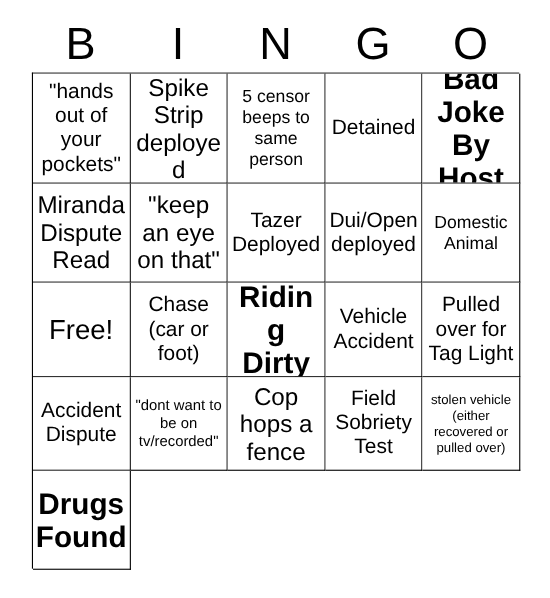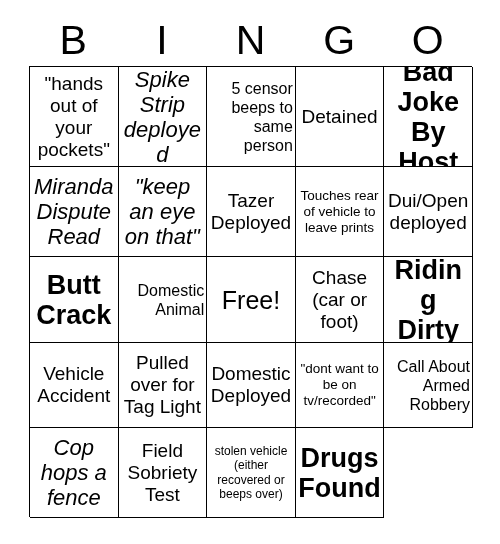--- a/index.html
+++ b/index.html
@@ -78,23 +78,23 @@
     text-align: center;
     color: #000000;
     font-family: "Liberation Sans", sans-serif;
     font-weight: 400;
     word-wrap: break-word;
   }
 
   
   .fs-xxl .cell-text { font-size: 25px; line-height: 34px; }
   .fs-xl  .cell-text { font-size: 27px; line-height: 30px; font-weight: bold; }
-  .fs-lg  .cell-text { font-size: 22px; line-height: 25px; font-style: italic; }
+  .fs-lg  .cell-text { font-size: 22px; line-height: 25px; }
   .fs-md  .cell-text { font-size: 19px; line-height: 22px; }
-  .fs-sm  .cell-text { font-size: 16px; line-height: 19px; text-align: right; }
+  .fs-sm  .cell-text { font-size: 16px; line-height: 19px; }
   .fs-xs  .cell-text { font-size: 13.5px; line-height: 16px; }
   .fs-xxs .cell-text { font-size: 12px; line-height: 14.5px; }
 </style>
 </head>
 <body>
 
 <div id="card-root">
 
   <div id="bingo-header">
     <div class="header-letter">B</div>
@@ -122,63 +122,54 @@
       </div>
       <div class="bingo-cell fs-lg">
         <span class="cell-text">Miranda Dispute Read</span>
       </div>
       <div class="bingo-cell fs-lg">
         <span class="cell-text">"keep an eye on that"</span>
       </div>
       <div class="bingo-cell fs-md">
         <span class="cell-text">Tazer Deployed</span>
       </div>
-      <div class="bingo-cell fs-xs">
-        <span class="cell-text">Touches rear of vehicle to leave prints</span>
-      </div>
       <div class="bingo-cell fs-md">
         <span class="cell-text">Dui/Open deployed</span>
-      </div>
-      <div class="bingo-cell fs-xl">
-        <span class="cell-text">Butt Crack</span>
       </div>
       <div class="bingo-cell fs-sm">
         <span class="cell-text">Domestic Animal</span>
       </div>
       <div class="bingo-cell fs-xxl">
         <span class="cell-text">Free!</span>
       </div>
       <div class="bingo-cell fs-md">
         <span class="cell-text">Chase (car or foot)</span>
       </div>
       <div class="bingo-cell fs-xl">
         <span class="cell-text">Riding Dirty</span>
       </div>
       <div class="bingo-cell fs-md">
         <span class="cell-text">Vehicle Accident</span>
       </div>
       <div class="bingo-cell fs-md">
         <span class="cell-text">Pulled over for Tag Light</span>
       </div>
       <div class="bingo-cell fs-md">
-        <span class="cell-text">Domestic Deployed</span>
+        <span class="cell-text">Accident Dispute</span>
       </div>
       <div class="bingo-cell fs-xs">
         <span class="cell-text">"dont want to be on tv/recorded"</span>
-      </div>
-      <div class="bingo-cell fs-sm">
-        <span class="cell-text">Call About Armed Robbery</span>
       </div>
       <div class="bingo-cell fs-lg">
         <span class="cell-text">Cop hops a fence</span>
       </div>
       <div class="bingo-cell fs-md">
         <span class="cell-text">Field Sobriety Test</span>
       </div>
       <div class="bingo-cell fs-xxs">
-        <span class="cell-text">stolen vehicle (either recovered or beeps over)</span>
+        <span class="cell-text">stolen vehicle (either recovered or pulled over)</span>
       </div>
       <div class="bingo-cell fs-xl">
         <span class="cell-text">Drugs Found</span>
       </div>
     </div>
 
 </div>
 
 </body></html>

